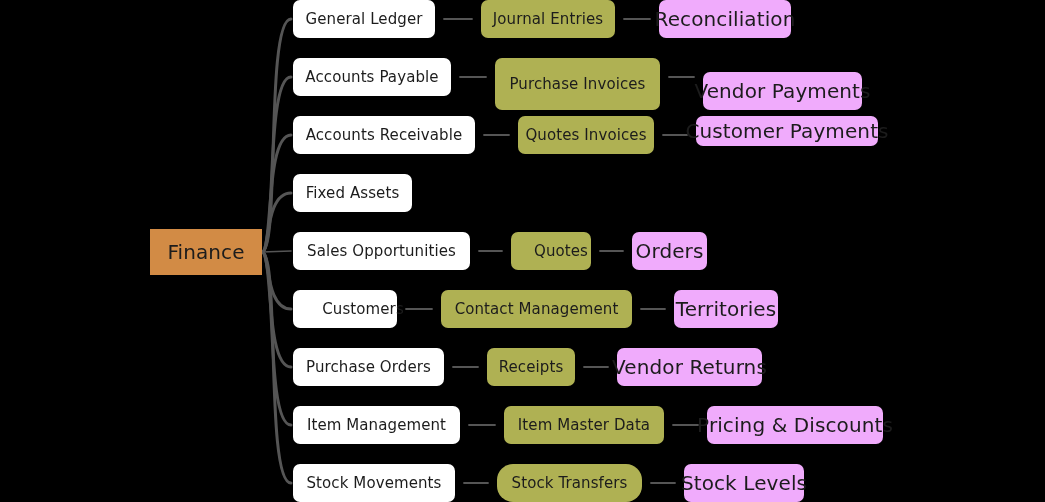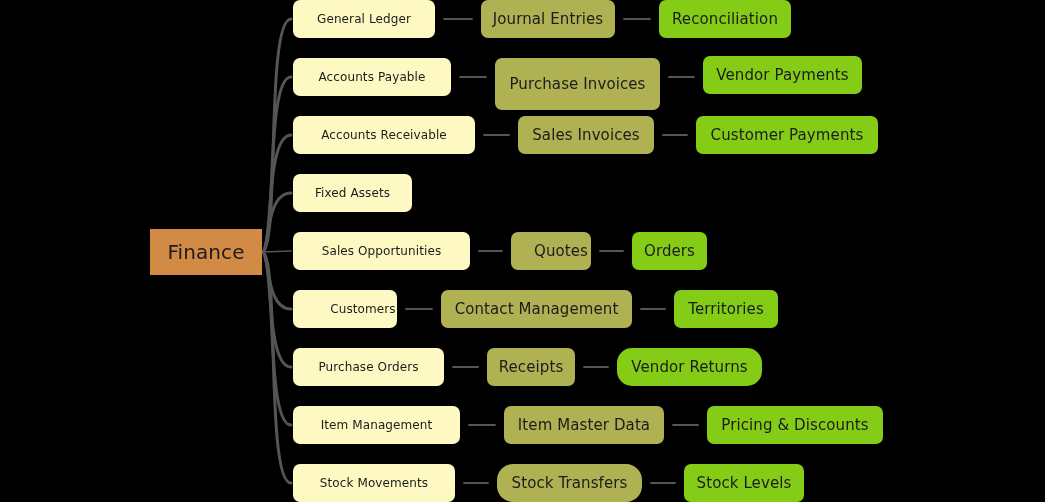--- a/index.html
+++ b/index.html
@@ -39,30 +39,30 @@
     white-space: nowrap;
     line-height: 1;
     letter-spacing: 0.1px;
   }
   .node.root {
     background: #d28b45;
     font-size: 20px;
     border-radius: 0;
   }
   .node.lvl1 {
-    background: #fef9c3;
-    font-size: 12px;
+    background: #ffffff;
+    font-size: 15px;
   }
   .node.lvl2 {
     background: #afb153;
     font-size: 15px;
   }
   .node.lvl3 {
-    background: #84cc16;
-    font-size: 15px;
+    background: #f0abfc;
+    font-size: 20px;
   }
 </style>
 </head>
 <body>
 
 <div id="mindmap">
   <svg id="edge-layer" viewBox="0 0 1045 502" width="1045" height="502" xmlns="http://www.w3.org/2000/svg">
       <path d="M 262 252 C 280 252, 265 19, 291 19" fill="none" stroke="#555555" stroke-width="3" stroke-linecap="round"></path>
       <path d="M 444 19 L 472 19" fill="none" stroke="#555555" stroke-width="1.8" stroke-linecap="round"></path>
       <path d="M 624 19 L 650 19" fill="none" stroke="#555555" stroke-width="1.8" stroke-linecap="round"></path>
@@ -89,34 +89,34 @@
       <path d="M 464 483 L 488 483" fill="none" stroke="#555555" stroke-width="1.8" stroke-linecap="round"></path>
       <path d="M 651 483 L 675 483" fill="none" stroke="#555555" stroke-width="1.8" stroke-linecap="round"></path>
     </svg>
   <div id="node-layer">
       <div class="node root" style="left: 150px; top: 229px; width: 112px; height: 46px;">Finance</div>
       <div class="node lvl1" style="left: 293px; top: 0px; width: 142px; height: 38px;">General Ledger</div>
       <div class="node lvl2" style="left: 481px; top: 0px; width: 134px; height: 38px;">Journal Entries</div>
       <div class="node lvl3" style="left: 659px; top: 0px; width: 132px; height: 38px;">Reconciliation</div>
       <div class="node lvl1" style="left: 293px; top: 58px; width: 158px; height: 38px;">Accounts Payable</div>
       <div class="node lvl2" style="left: 495px; top: 58px; width: 165px; height: 52px;">Purchase Invoices</div>
-      <div class="node lvl3" style="left: 703px; top: 56px; width: 159px; height: 38px;">Vendor Payments</div>
+      <div class="node lvl3" style="left: 703px; top: 72px; width: 159px; height: 38px;">Vendor Payments</div>
       <div class="node lvl1" style="left: 293px; top: 116px; width: 182px; height: 38px;">Accounts Receivable</div>
-      <div class="node lvl2" style="left: 518px; top: 116px; width: 136px; height: 38px;">Sales Invoices</div>
-      <div class="node lvl3" style="left: 696px; top: 116px; width: 182px; height: 38px;">Customer Payments</div>
+      <div class="node lvl2" style="left: 518px; top: 116px; width: 136px; height: 38px;">Quotes Invoices</div>
+      <div class="node lvl3" style="left: 696px; top: 116px; width: 182px; height: 30px;">Customer Payments</div>
       <div class="node lvl1" style="left: 293px; top: 174px; width: 119px; height: 38px;">Fixed Assets</div>
       <div class="node lvl1" style="left: 293px; top: 232px; width: 177px; height: 38px;">Sales Opportunities</div>
       <div class="node lvl2" style="left: 511px; top: 232px; width: 80px; height: 38px; padding-left: 20px;">Quotes</div>
       <div class="node lvl3" style="left: 632px; top: 232px; width: 75px; height: 38px;">Orders</div>
       <div class="node lvl1" style="left: 293px; top: 290px; width: 104px; height: 38px; padding-left: 36px;">Customers</div>
       <div class="node lvl2" style="left: 441px; top: 290px; width: 191px; height: 38px;">Contact Management</div>
       <div class="node lvl3" style="left: 674px; top: 290px; width: 104px; height: 38px;">Territories</div>
       <div class="node lvl1" style="left: 293px; top: 348px; width: 151px; height: 38px;">Purchase Orders</div>
       <div class="node lvl2" style="left: 487px; top: 348px; width: 88px; height: 38px;">Receipts</div>
-      <div class="node lvl3" style="left: 617px; top: 348px; width: 145px; height: 38px; border-radius: 15px;">Vendor Returns</div>
+      <div class="node lvl3" style="left: 617px; top: 348px; width: 145px; height: 38px;">Vendor Returns</div>
       <div class="node lvl1" style="left: 293px; top: 406px; width: 167px; height: 38px;">Item Management</div>
       <div class="node lvl2" style="left: 504px; top: 406px; width: 160px; height: 38px;">Item Master Data</div>
       <div class="node lvl3" style="left: 707px; top: 406px; width: 176px; height: 38px;">Pricing &amp; Discounts</div>
       <div class="node lvl1" style="left: 293px; top: 464px; width: 162px; height: 38px;">Stock Movements</div>
       <div class="node lvl2" style="left: 497px; top: 464px; width: 145px; height: 38px; border-radius: 16px;">Stock Transfers</div>
       <div class="node lvl3" style="left: 684px; top: 464px; width: 120px; height: 38px;">Stock Levels</div>
     </div>
 </div>
 
 </body></html>

